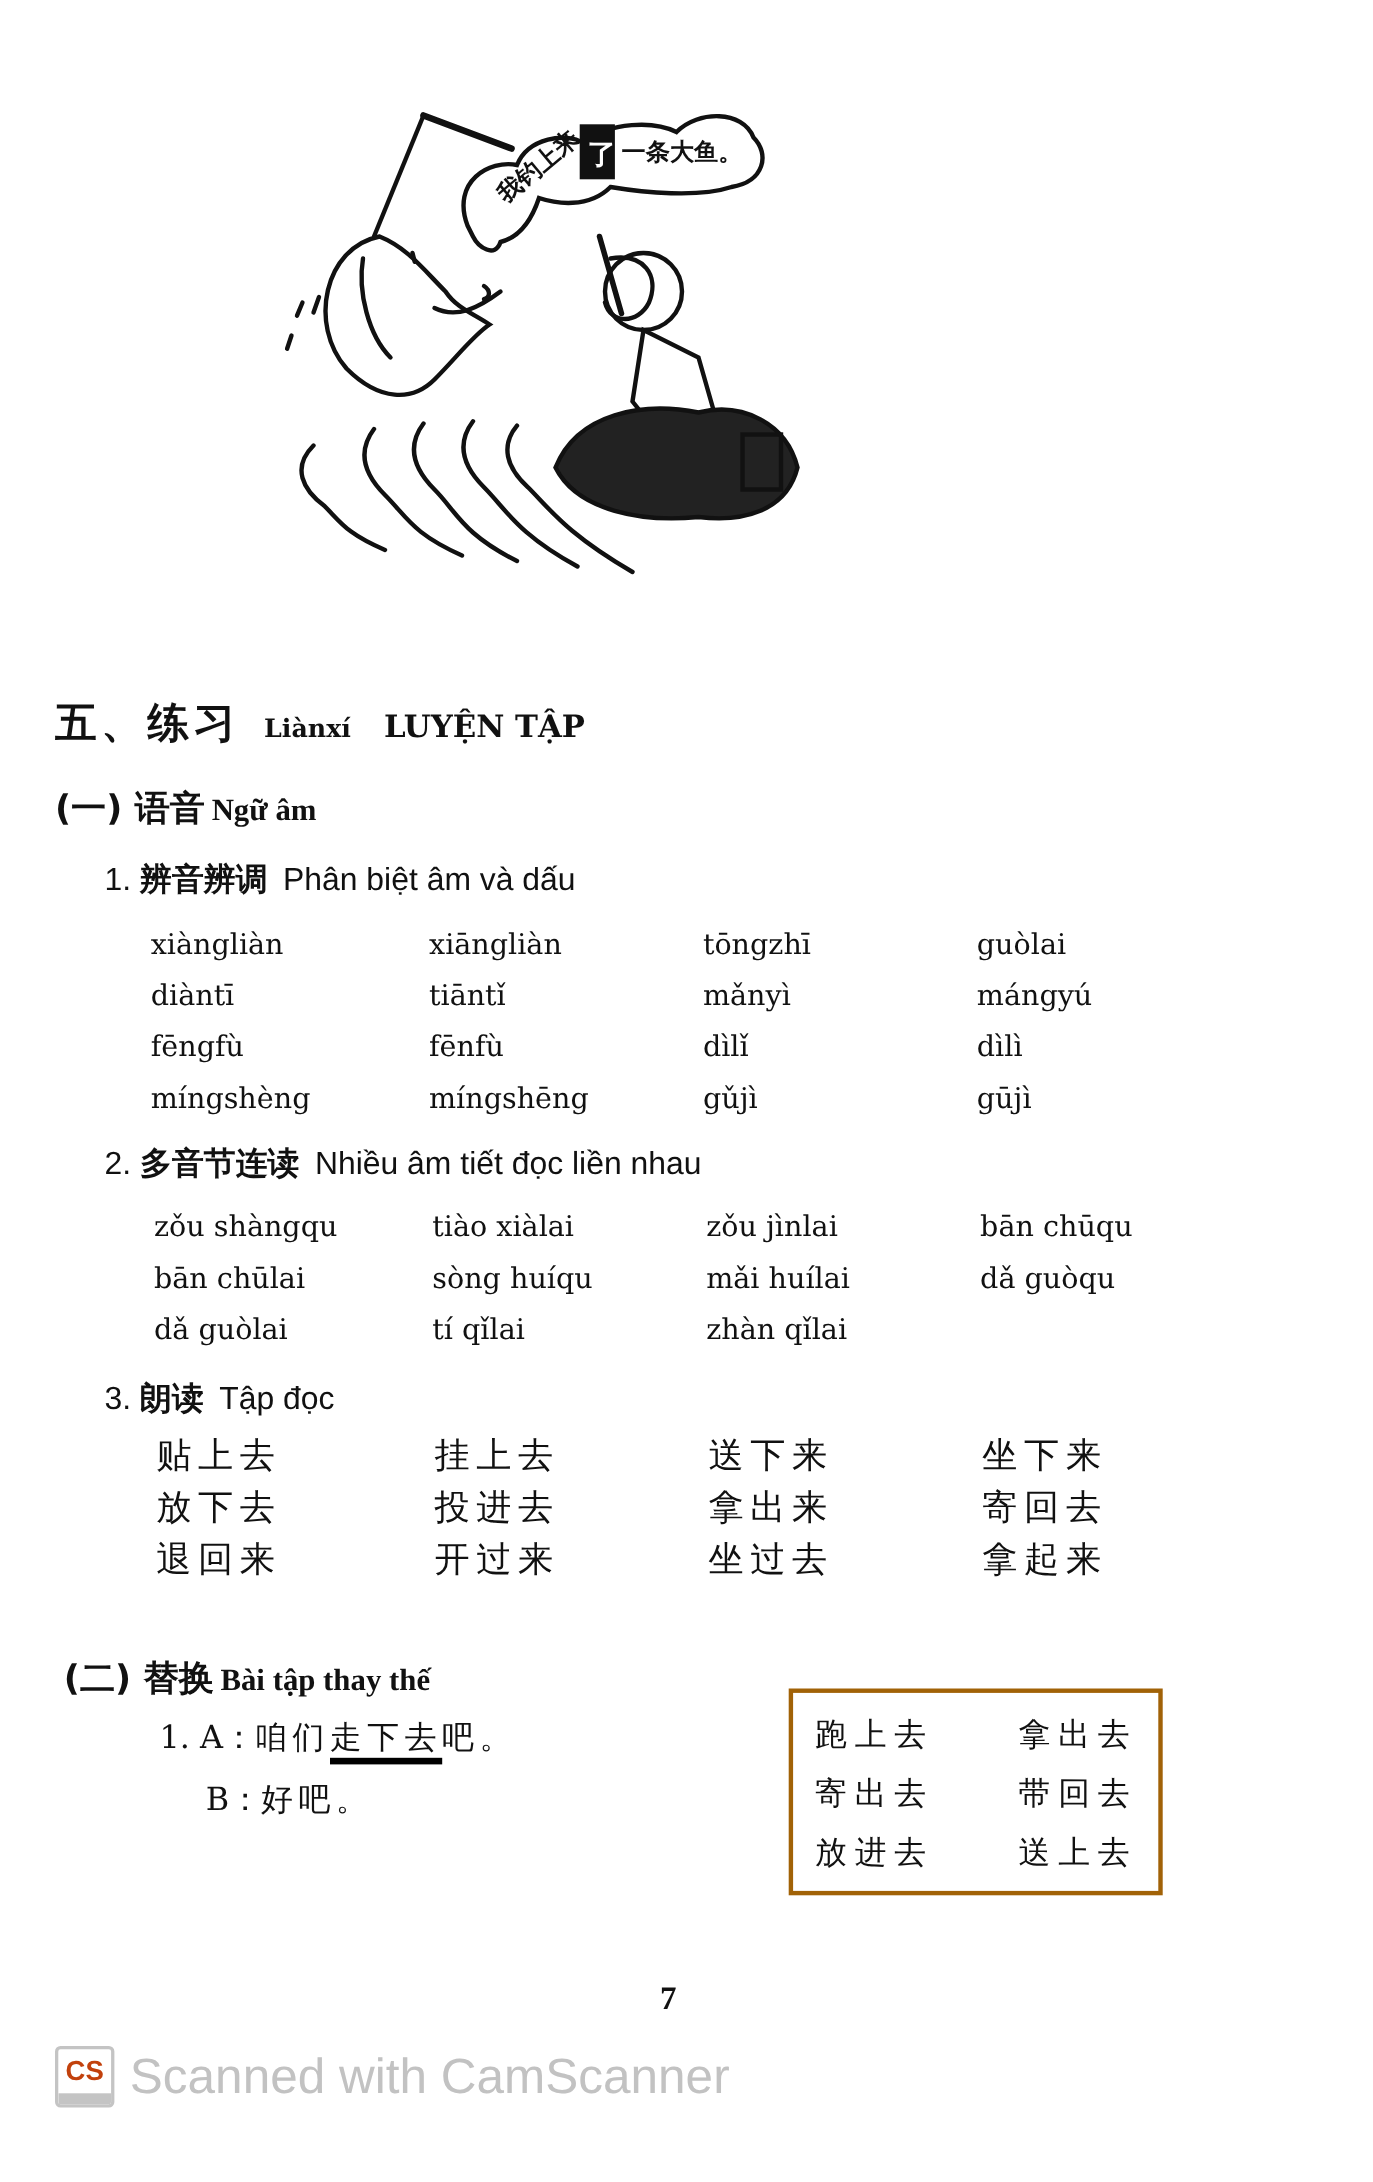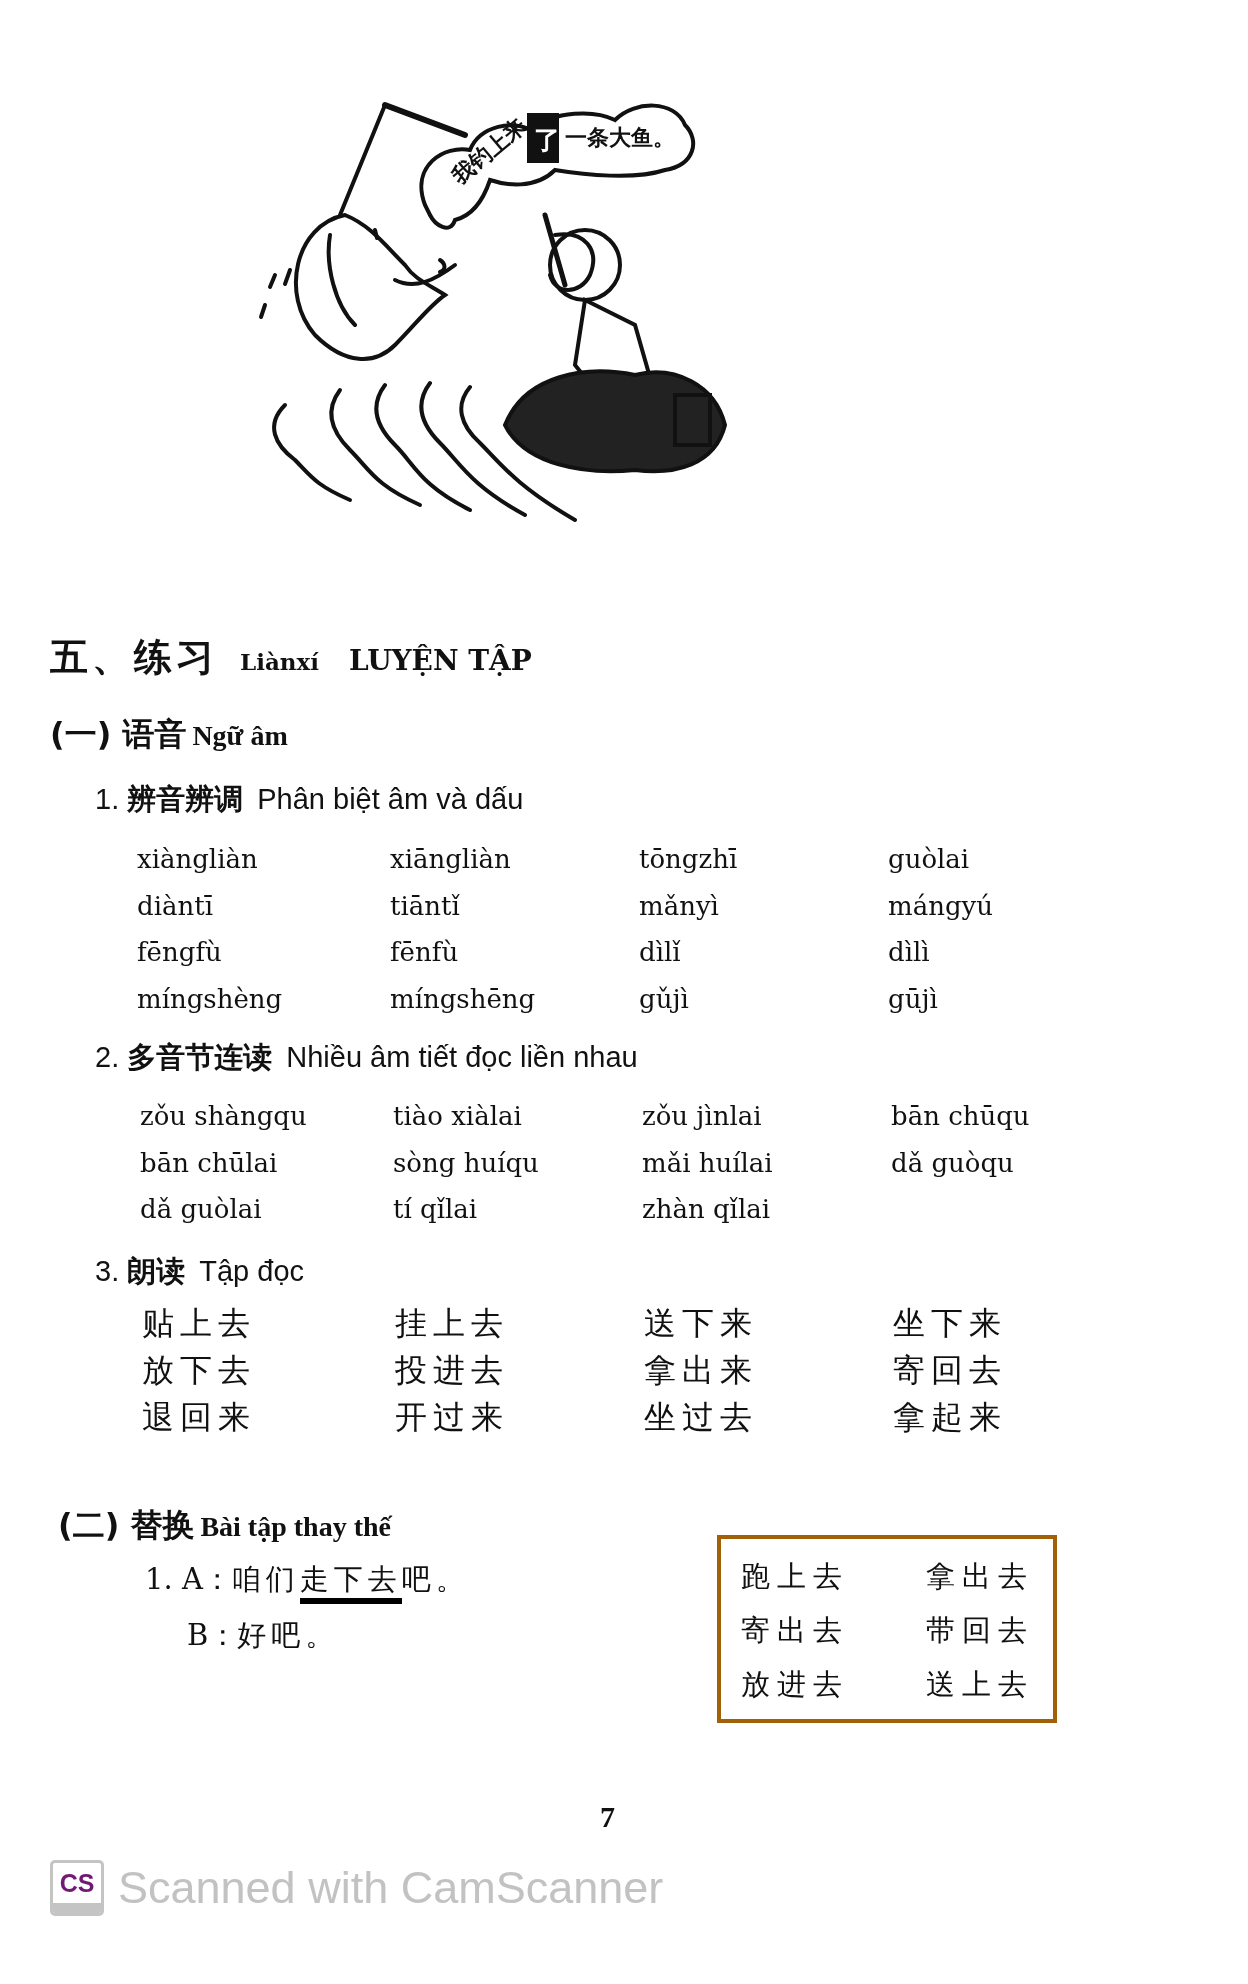--- a/index.html
+++ b/index.html
@@ -19,21 +19,21 @@
   .grid.cn span{font-family:"DejaVu Sans",sans-serif;font-size:32px;letter-spacing:6px;height:47px;line-height:47px;}
   .dialog{font-size:29px;font-family:"DejaVu Serif",serif;}
   .dialog .cn{font-family:"DejaVu Sans",sans-serif;letter-spacing:5px;}
   .underline{border-bottom:6px solid #000000;padding-bottom:2px;}
   .subbox{left:672px;top:1535px;width:340px;height:188px;border:4px solid #a16207;box-sizing:border-box;margin-left:45px;}
   .subbox .g{position:absolute;left:20px;top:10px;display:grid;grid-template-columns:185px 130px;}
   .subbox span{font-family:"DejaVu Sans",sans-serif;font-size:29px;letter-spacing:7px;height:54px;line-height:54px;}
   .pageno{left:600px;top:1800px;font-size:30px;font-weight:bold;font-family:"Liberation Serif",serif;}
   .cs{left:50px;top:1860px;display:flex;align-items:center;color:#bdbdbd;}
   .cs-logo{width:54px;height:56px;border:3px solid #c4c4c4;border-radius:5px;box-sizing:border-box;position:relative;display:flex;flex-direction:column;overflow:hidden;}
-  .cs-logo .top{flex:1;display:flex;align-items:center;justify-content:center;font-family:"Liberation Sans",sans-serif;font-weight:bold;font-size:25px;color:#701a75;}
+  .cs-logo .top{flex:1;display:flex;align-items:center;justify-content:center;font-family:"Liberation Sans",sans-serif;font-weight:bold;font-size:25px;color:#c2410c;}
   .cs-logo .bar{height:10px;background:#c4c4c4;}
   .cs-text{font-family:"Liberation Sans",sans-serif;font-size:45px;margin-left:14px;color:#c2c2c2;}
 </style>
 </head>
 <body>
 
 <div class="abs illustration">
   <svg width="680" height="490" viewBox="0 0 680 490">
     <g fill="none" stroke="#111" stroke-width="4" stroke-linecap="round">
 

